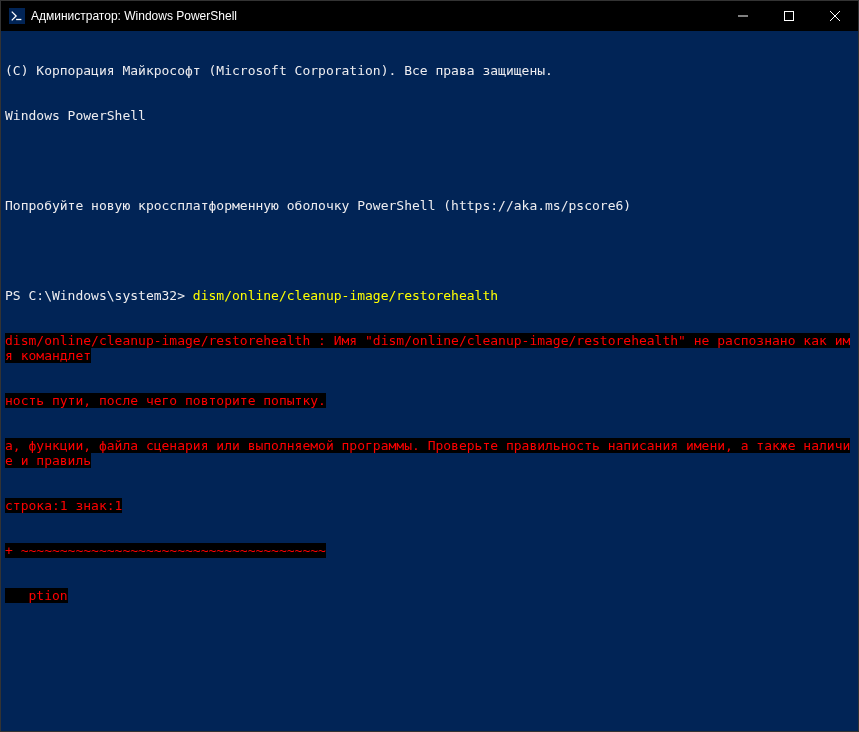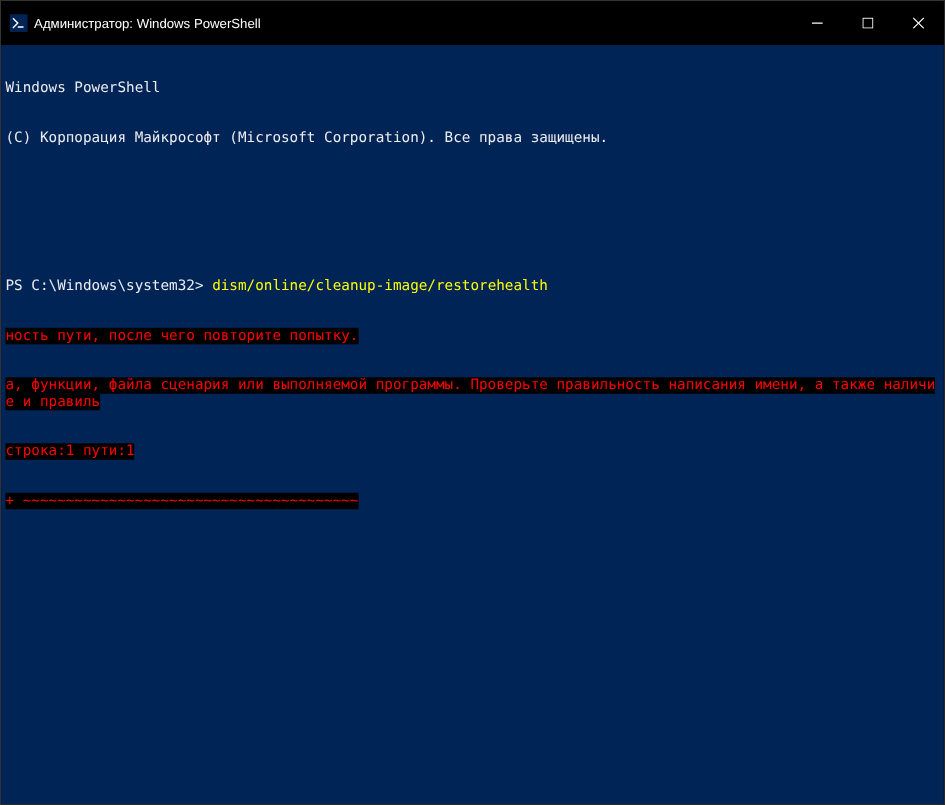--- a/index.html
+++ b/index.html
@@ -16,21 +16,21 @@
       overflow: hidden;
     }
     .window {
       width: 100%;
       height: 100%;
       display: flex;
       flex-direction: column;
       border: 1px solid #333;
     }
     .titlebar {
-      height: 40px;
+      height: 30px;
       background: #000;
       display: flex;
       align-items: center;
       color: #fff;
       user-select: none;
     }
     .titlebar-icon {
       width: 16px;
       height: 16px;
       margin-left: 8px;
@@ -109,29 +109,32 @@
       </div>
       <div class="titlebar-btn close">
         <svg width="10" height="10" viewBox="0 0 10 10">
             <line x1="0" y1="0" x2="10" y2="10" stroke="#fff" stroke-width="1"></line>
             <line x1="10" y1="0" x2="0" y2="10" stroke="#fff" stroke-width="1"></line>
           </svg>
       </div>
     </div>
   </div>
   <div class="terminal">
+    <div class="line white">(C) Корпорация Майкрософт (Microsoft Corporation). Все права защищены.</div>
     <div class="line white">Windows PowerShell</div>
-    <div class="line white">(C) Корпорация Майкрософт (Microsoft Corporation). Все права защищены.</div>
     <div class="line">&nbsp;</div>
+    <div class="line white">Попробуйте новую кроссплатформенную оболочку PowerShell (https://aka.ms/pscore6)</div>
     <div class="line">&nbsp;</div>
     <div class="line"><span class="white">PS C:\Windows\system32&gt; </span><span class="yellow">dism/online/cleanup-image/restorehealth</span></div>
+    <div class="line"><span class="red-on-black">dism/online/cleanup-image/restorehealth : Имя "dism/online/cleanup-image/restorehealth" не распознано как имя командлет</span></div>
     <div class="line"><span class="red-on-black">ность пути, после чего повторите попытку.</span></div>
     <div class="line"><span class="red-on-black">а, функции, файла сценария или выполняемой программы. Проверьте правильность написания имени, а также наличие и правиль</span></div>
-    <div class="line"><span class="red-on-black">строка:1 пути:1</span></div>
+    <div class="line"><span class="red-on-black">строка:1 знак:1</span></div>
     <div class="line"><span class="red-on-black">+ ~~~~~~~~~~~~~~~~~~~~~~~~~~~~~~~~~~~~~~~</span></div>
+    <div class="line"><span class="red-on-black">   ption</span></div>
     
     
     
     
     
     
     
     
     
     

